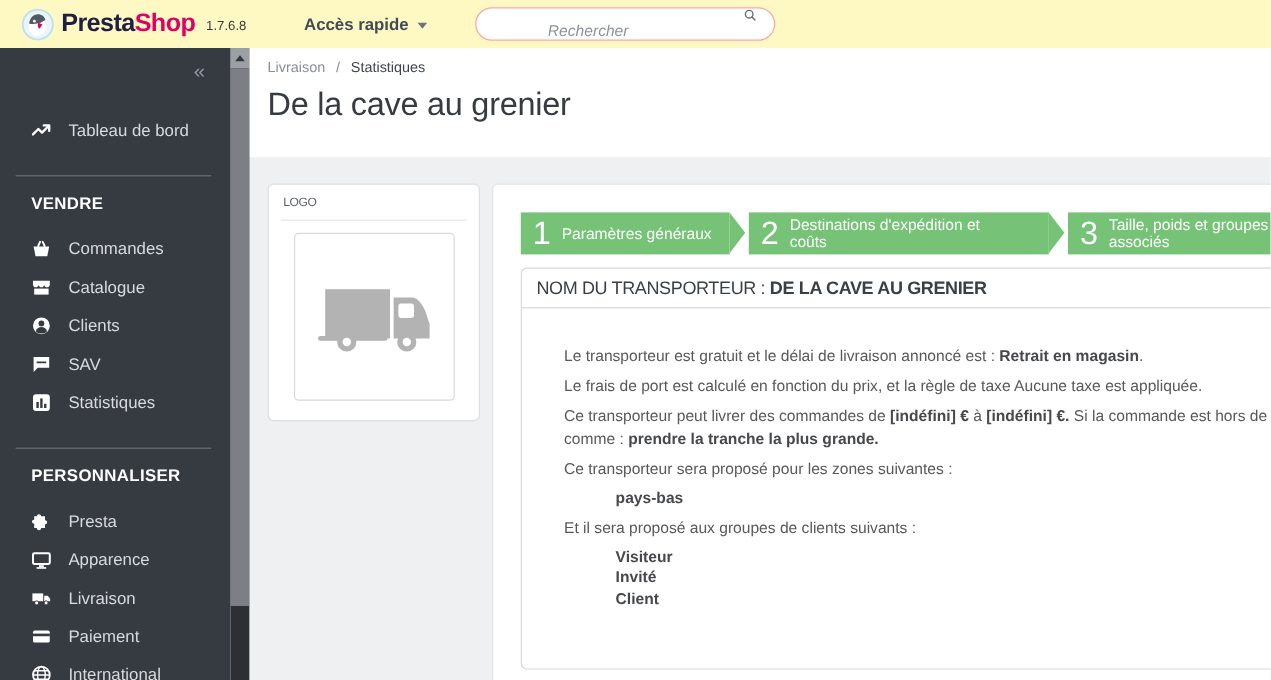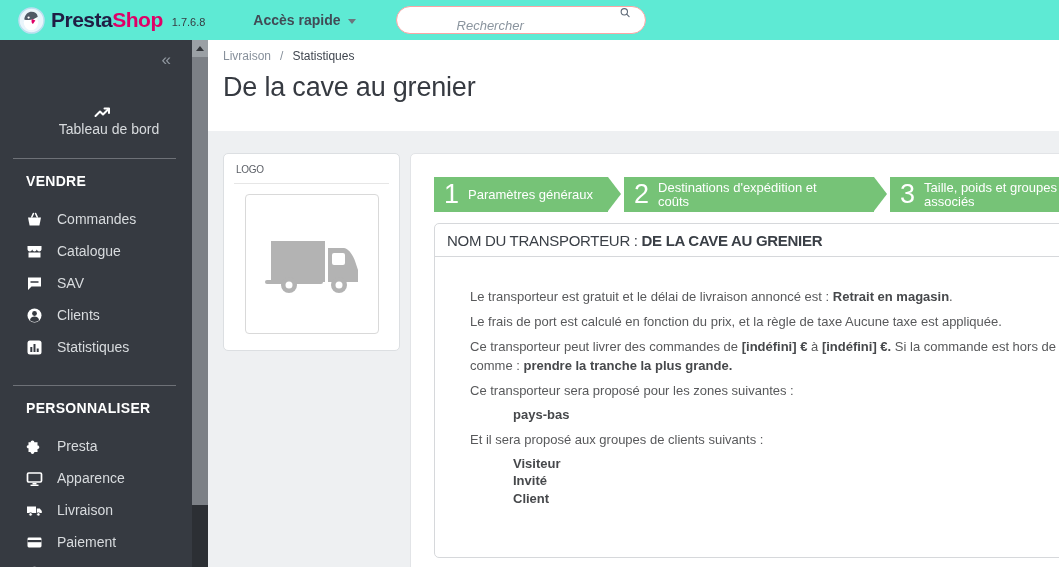--- a/index.html
+++ b/index.html
@@ -1,21 +1,21 @@
 <!DOCTYPE html>
 <html><head>
 <meta charset="utf-8">
 <style>
   * { margin:0; padding:0; box-sizing:border-box; }
   html,body { width:1059px; height:567px; overflow:hidden; background:#fff;
     font-family:"Liberation Sans","DejaVu Sans",sans-serif; }
   .app { width:1059px; height:567px; display:flex; flex-direction:column; overflow:hidden; }
 
   
-  .topbar { height:40px; background:#5eead4; display:flex; align-items:center; flex-shrink:0; }
+  .topbar { height:40px; background:#fef9c3; display:flex; align-items:center; flex-shrink:0; }
   .brand { display:flex; align-items:center; margin-left:18px; }
   .brand-bird { width:27px; height:27px; }
   .wordmark { font-size:21px; font-weight:bold; margin-left:6px; letter-spacing:-0.5px; }
   .wordmark .presta { color:#201e44; }
   .wordmark .shop { color:#df0067; }
   .version { font-size:11px; color:#363a41; margin-left:9px; margin-top:4px; }
   .quick-access { display:flex; align-items:center; margin-left:48px; cursor:pointer;font-weight:bold; }
   .quick-access-label { font-size:14px; color:#414b56; }
   .caret-down { width:0; height:0; border-left:4px solid transparent; border-right:4px solid transparent;
     border-top:5px solid #6c757d; margin-left:7px; margin-top:2px; }
@@ -27,21 +27,21 @@
 
   
   .layout { flex:1; display:flex; overflow:hidden; }
 
   
   .sidebar { width:192px; background:#363a41; color:#d8dbde; flex-shrink:0; overflow:hidden; padding-top:10px; }
   .collapse-row { height:22px; text-align:right; padding-right:22px; }
   .collapse-toggle { color:#9198a0; font-size:17px; letter-spacing:-1px; cursor:pointer; line-height:20px; }
   .nav-item { display:flex; align-items:center; height:32px; padding-left:26px; font-size:14px; cursor:pointer; }
   .nav-item .nav-icon { width:17px; height:17px; margin-right:14px; flex-shrink:0; display:flex; align-items:center; }
-  .dashboard-item { margin-top:32px;flex-direction:column; }
+  .dashboard-item { margin-top:20px; }
   .side-divider { border-top:1px solid #6e7177; margin:22px 16px 0 13px; }
   .section-title { margin:12px 0 0 26px; height:20px; font-size:14px; font-weight:bold; color:#fff;
     letter-spacing:0.3px; display:flex; align-items:center; }
   .section-items { margin-top:12px; }
 
   
   .side-scrollbar { width:16px; background:#2c2f34; flex-shrink:0; display:flex; flex-direction:column; }
   .sb-btn { height:17px; background:#9ba0a5; display:flex; align-items:center; justify-content:center; cursor:pointer; }
   .sb-btn-arrow { width:0; height:0; border-left:4px solid transparent; border-right:4px solid transparent;
     border-bottom:5px solid #33363b; }
@@ -160,35 +160,35 @@
             <svg width="17" height="17" viewBox="0 0 17 17">
                 <path d="M1.5 3 h14 v3.2 c0 1.2-1 2.2-2.3 2.2 -1.3 0-2.4-1-2.4-2.2 0 1.2-1 2.2-2.3 2.2 -1.3 0-2.3-1-2.3-2.2 0 1.2-1.1 2.2-2.4 2.2 C2.5 8.4 1.5 7.4 1.5 6.2 z" fill="#fff"></path>
                 <rect x="2.5" y="9.5" width="12" height="5" fill="#fff"></rect>
               </svg>
           </span>
           <span>Catalogue</span>
         </div>
         <div class="nav-item">
           <span class="nav-icon">
             <svg width="17" height="17" viewBox="0 0 17 17">
-                <path d="M2 2.5 h13 v9 h-9.5 L2 15 z" fill="#fff"></path>
-                <line x1="4.5" y1="7" x2="12.5" y2="7" stroke="#363a41" stroke-width="1.5"></line>
-              </svg>
-          </span>
-          <span>SAV</span>
-        </div>
-        <div class="nav-item">
-          <span class="nav-icon">
-            <svg width="17" height="17" viewBox="0 0 17 17">
                 <circle cx="8.5" cy="8.5" r="7" fill="#fff"></circle>
                 <circle cx="8.5" cy="6.5" r="2.4" fill="#363a41"></circle>
                 <path d="M3.8 13.2 c0.8-2.6 2.6-3.6 4.7-3.6 s3.9 1 4.7 3.6 a7 7 0 0 1 -9.4 0 z" fill="#363a41"></path>
               </svg>
           </span>
           <span>Clients</span>
+        </div>
+        <div class="nav-item">
+          <span class="nav-icon">
+            <svg width="17" height="17" viewBox="0 0 17 17">
+                <path d="M2 2.5 h13 v9 h-9.5 L2 15 z" fill="#fff"></path>
+                <line x1="4.5" y1="7" x2="12.5" y2="7" stroke="#363a41" stroke-width="1.5"></line>
+              </svg>
+          </span>
+          <span>SAV</span>
         </div>
         <div class="nav-item">
           <span class="nav-icon">
             <svg width="17" height="17" viewBox="0 0 17 17">
                 <rect x="1.5" y="1.5" width="14" height="14" rx="2.5" fill="#fff"></rect>
                 <rect x="4.3" y="8" width="2" height="5" fill="#363a41"></rect>
                 <rect x="7.5" y="5" width="2" height="8" fill="#363a41"></rect>
                 <rect x="10.7" y="9.5" width="2" height="3.5" fill="#363a41"></rect>
               </svg>
           </span>

